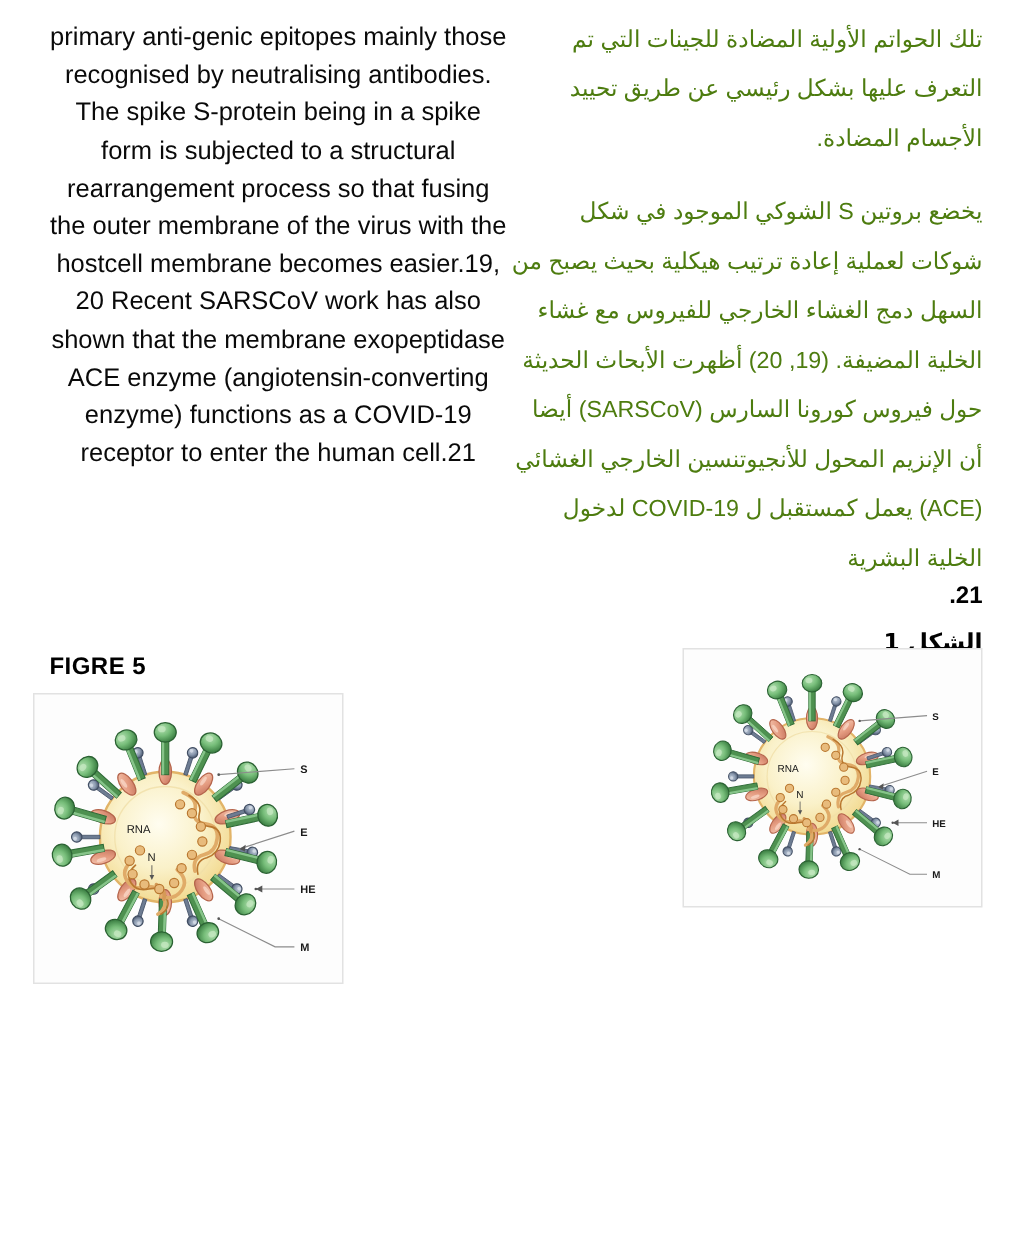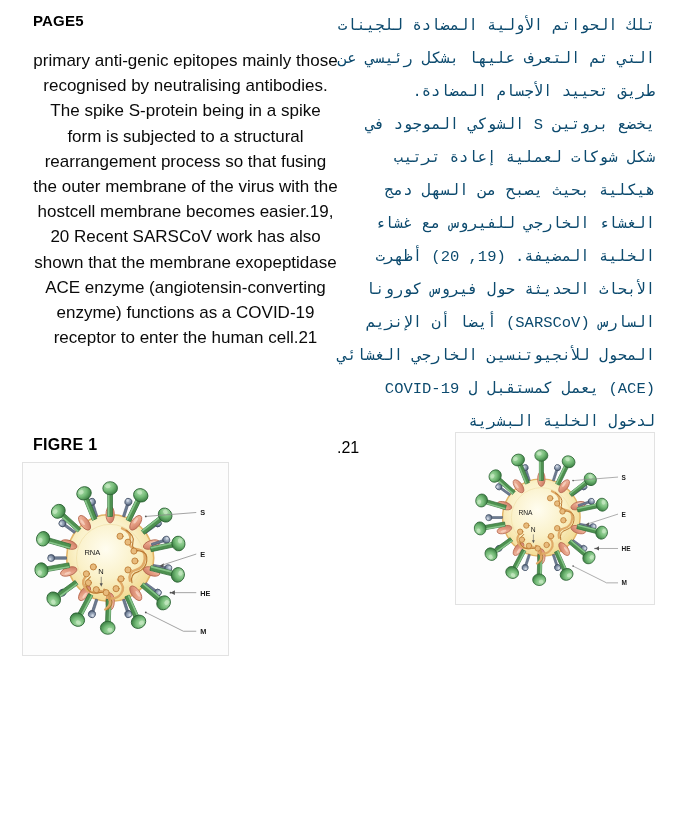--- a/index.html
+++ b/index.html
@@ -51,29 +51,30 @@
     right: 22px;
     top: 10px;
     width: 318px;
     direction: rtl;
     text-align: right;
   }
   .body-ar {
     font-size: 15.5px;
     line-height: 33px;
     margin: 0;
-    font-family: Liberation Mono, monospace;
-    color: #0c4a6e;
+    font-family: Liberation Sans, sans-serif;
+    color: #4d7c0f;
   }
   .body-ar.p2 {
-    margin-top: 0px;
+    margin-top: 16px;
   }
   .ar-last-line {
     display: block;
-    text-align: left;
+    text-align: right;
+    font-weight: bold;
   }
   .ar-fig-title {
     margin: 10px 0 0 0;
     font-size: 15.5px;
     font-weight: bold;
     font-family: "DejaVu Sans", "Liberation Sans", sans-serif;
     text-align: right;
     line-height: 22px;
   }
 
@@ -122,32 +123,31 @@
     font-family: "Liberation Sans", sans-serif;
     fill: #1a1a1a;
   }
 </style>
 </head>
 <body>
 
 <div class="page">
 
   <div class="col-left">
-    <div class="page-label">PAGE5</div>
     <p class="body-en">primary anti-genic epitopes mainly those recognised by neutralising antibodies. The spike S-protein being in a spike form is subjected to a structural rearrangement process so that fusing the outer membrane of the virus with the hostcell membrane becomes easier.19, 20 Recent SARSCoV work has also shown that the membrane exopeptidase ACE enzyme (angiotensin-converting enzyme) functions as a COVID-19 receptor to enter the human cell.21</p>
   </div>
 
   <div class="col-right">
     <p class="body-ar p1">تلك الحواتم الأولية المضادة للجينات التي تم التعرف عليها بشكل رئيسي عن طريق تحييد الأجسام المضادة.</p>
     <p class="body-ar p2">يخضع بروتين S الشوكي الموجود في شكل شوكات لعملية إعادة ترتيب هيكلية بحيث يصبح من السهل دمج الغشاء الخارجي للفيروس مع غشاء الخلية المضيفة. (19, 20) أظهرت الأبحاث الحديثة حول فيروس كورونا السارس (SARSCoV) أيضا أن الإنزيم المحول للأنجيوتنسين الخارجي الغشائي (ACE) يعمل كمستقبل ل COVID-19 لدخول الخلية البشرية</p>
     <div class="ar-last-line">21.</div>
     <div class="ar-fig-title">الشكل 1</div>
   </div>
 
-  <div class="fig-heading-en">FIGRE 1</div>
+  <div class="fig-heading-en">FIGRE 5</div>
 
   <div class="fig-frame fig-left">
     <svg class="fig-svg" viewBox="0 0 207 194">
       <defs>
         <radialGradient id="envG" cx="45%" cy="40%" r="62%">
           <stop offset="0%" stop-color="#fffdf0"></stop>
           <stop offset="55%" stop-color="#faf1c9"></stop>
           <stop offset="100%" stop-color="#f2d98f"></stop>
         </radialGradient>
         <radialGradient id="spG" cx="35%" cy="30%" r="70%">

